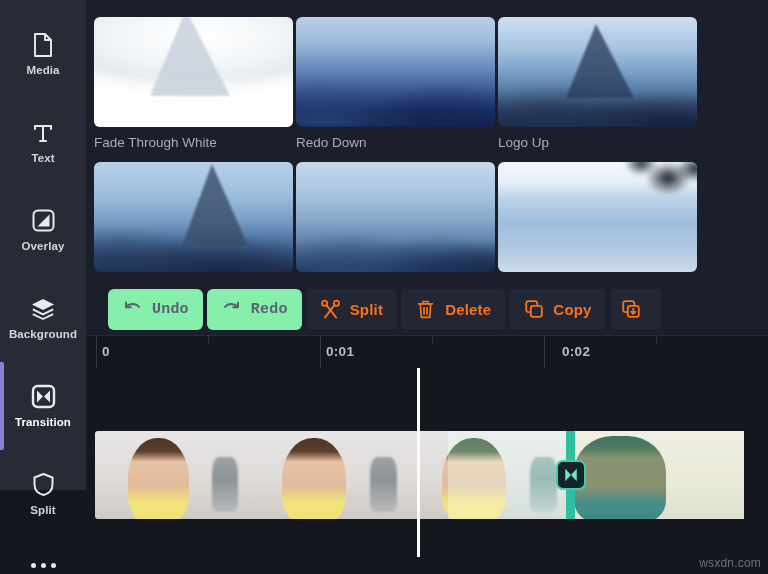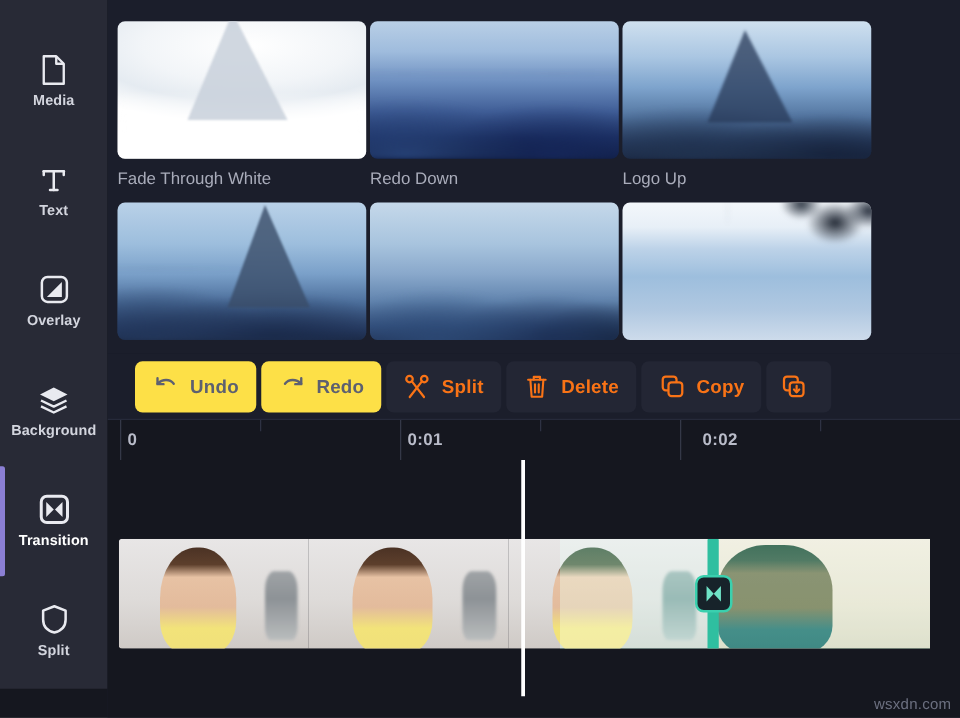--- a/index.html
+++ b/index.html
@@ -15,24 +15,24 @@
     position: relative;
     width: 768px; height: 574px;
     display: flex;
     background: #15171f;
   }
 
   
   .sidebar {
     position: relative;
     width: 86px;
-    height: 551px;
+    height: 490px;
     background: #282a36;
     flex: 0 0 86px;
-    padding-top: 21px;
+    padding-top: 10px;
   }
   .side-item {
     position: relative;
     width: 86px;
     height: 88px;
     display: flex;
     flex-direction: column;
     align-items: center;
     justify-content: center;
     cursor: pointer;
@@ -229,21 +229,21 @@
     display: flex;
     align-items: center;
     gap: 9px;
     padding: 0 14px;
     border-radius: 6px;
     background: #232634;
     cursor: pointer;
     color: #f97316;
     white-space: nowrap;
   }
-  .tb-btn.disabled { color: #5d6070; background: #fde047; cursor: default; }
+  .tb-btn.disabled { color: #5d6070; background: #86efac; cursor: default; font-family: Liberation Mono, monospace; }
   .tb-btn .lbl { font-size: 15px; font-weight: bold; letter-spacing: .2px; }
   .tb-ico { display: flex; align-items: center; justify-content: center; width: 21px; height: 21px; }
   .tb-ico svg { display: block; }
   .tb-btn.icon-only { padding: 0 11px; }
 
   
   .ruler {
     position: relative;
     height: 32px;
     background: #15171f;

